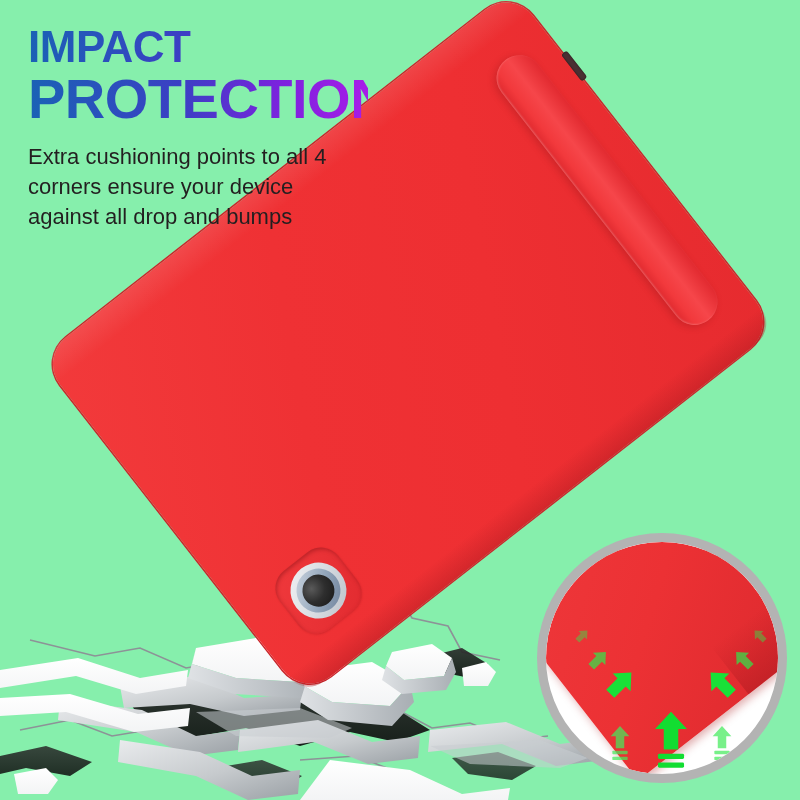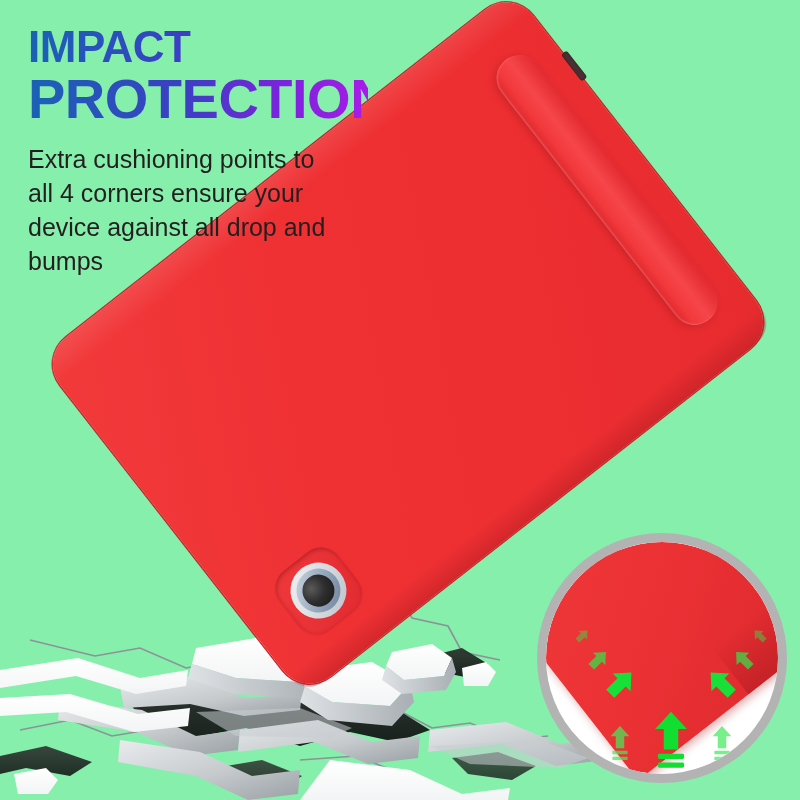--- a/index.html
+++ b/index.html
@@ -36,21 +36,21 @@
     -webkit-background-clip: text;
     background-clip: text;
     color: transparent;
     -webkit-text-fill-color: transparent;
     white-space: nowrap;
   }
   #headline-line-2 { font-size: 56px; }
   #subtext {
     margin: 14px 0 0 0;
     font-family: "Liberation Sans", sans-serif;
-    font-size: 25px;
+    font-size: 22px;
     line-height: 1.36;
     color: #231f20;
     font-weight: 400;
     width: 300px;
   }
 
   
   #floor { position: absolute; left: 0; top: 560px; width: 800px; height: 240px; z-index: 5; }
 
   

